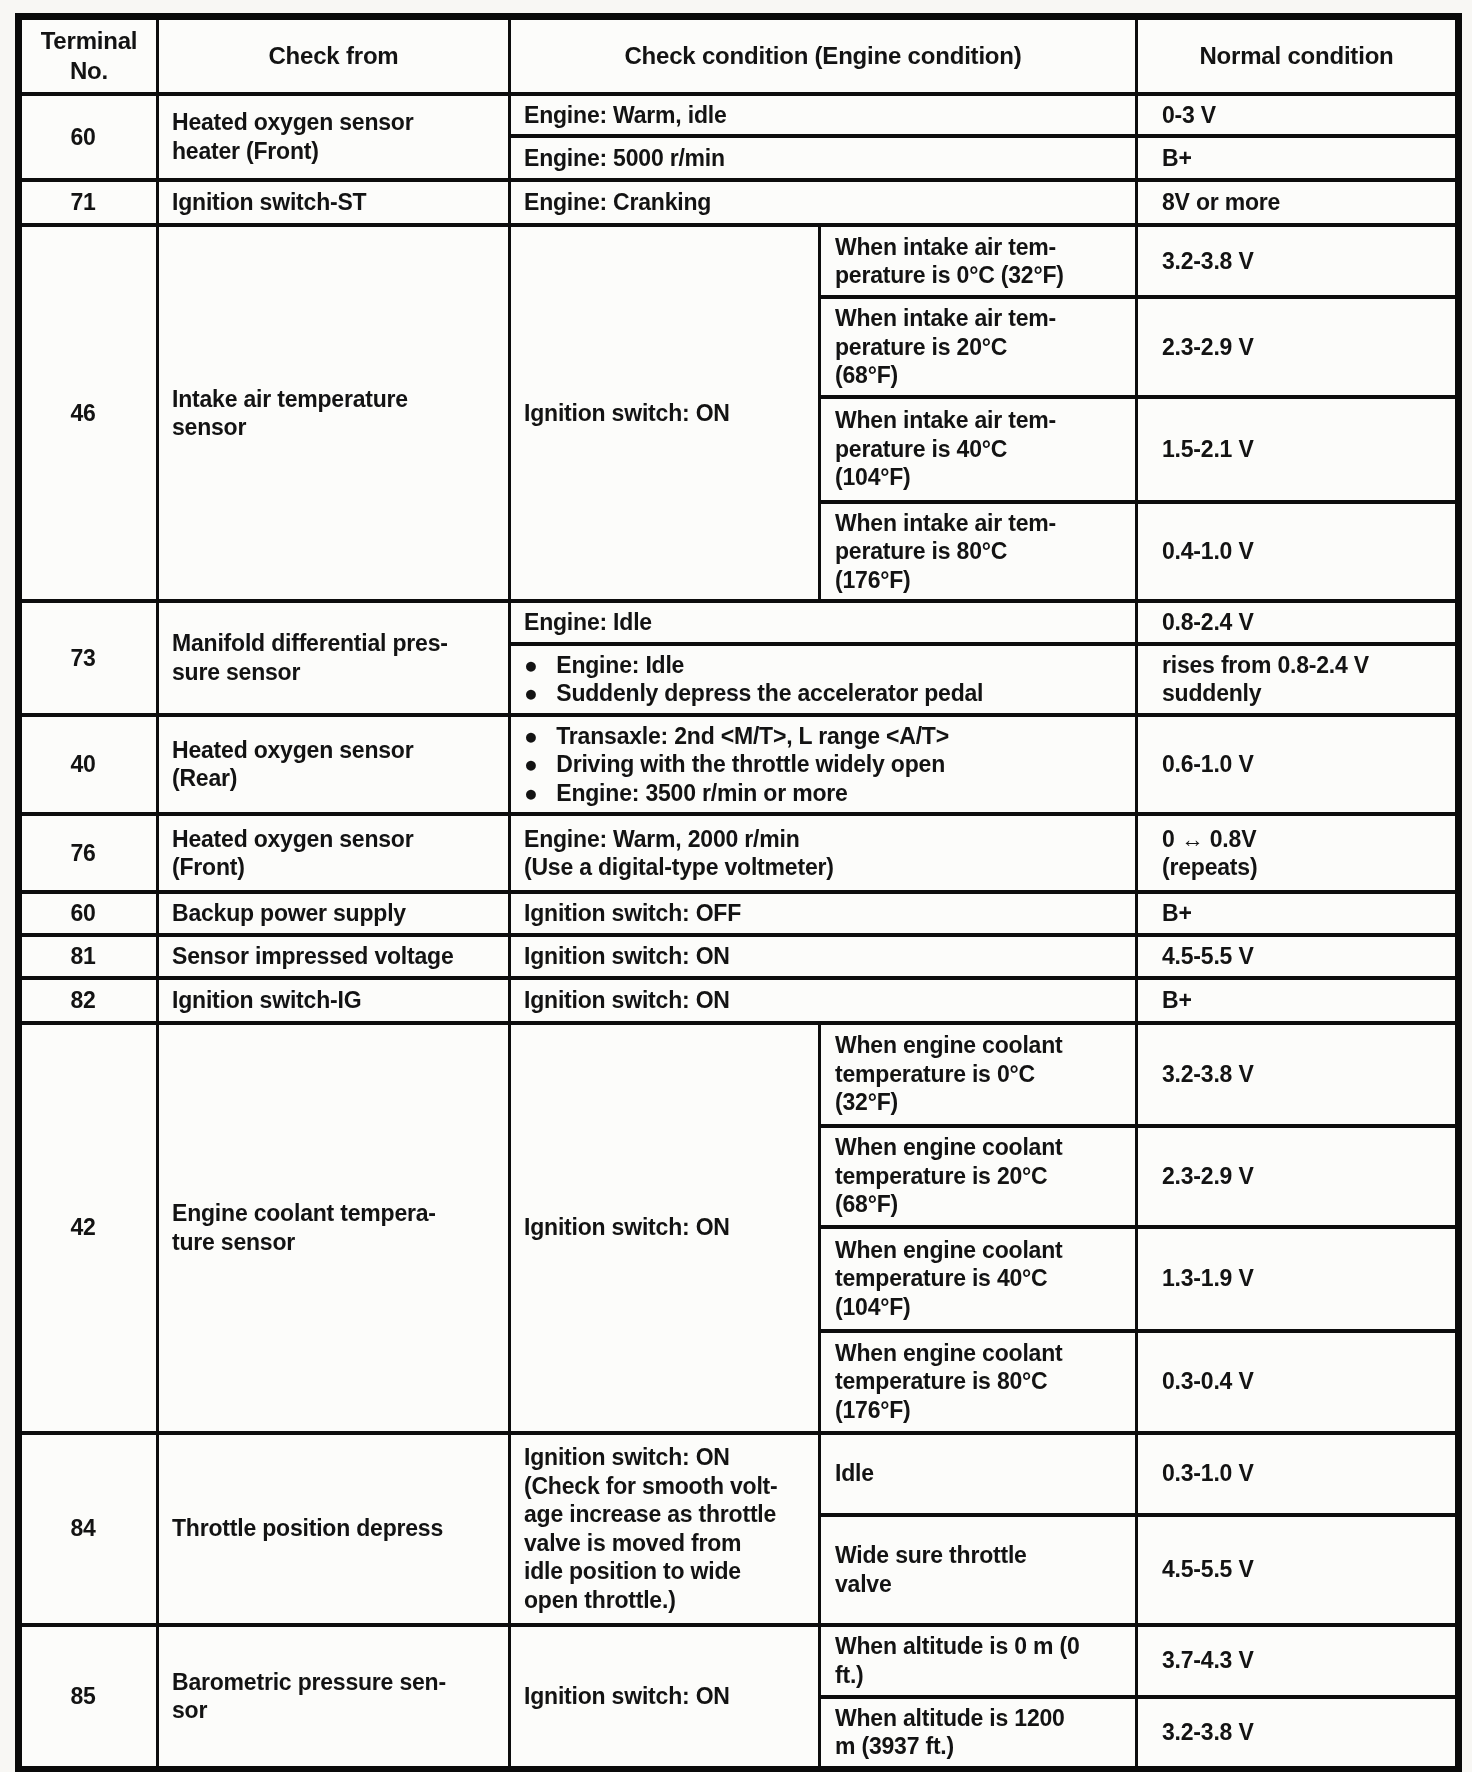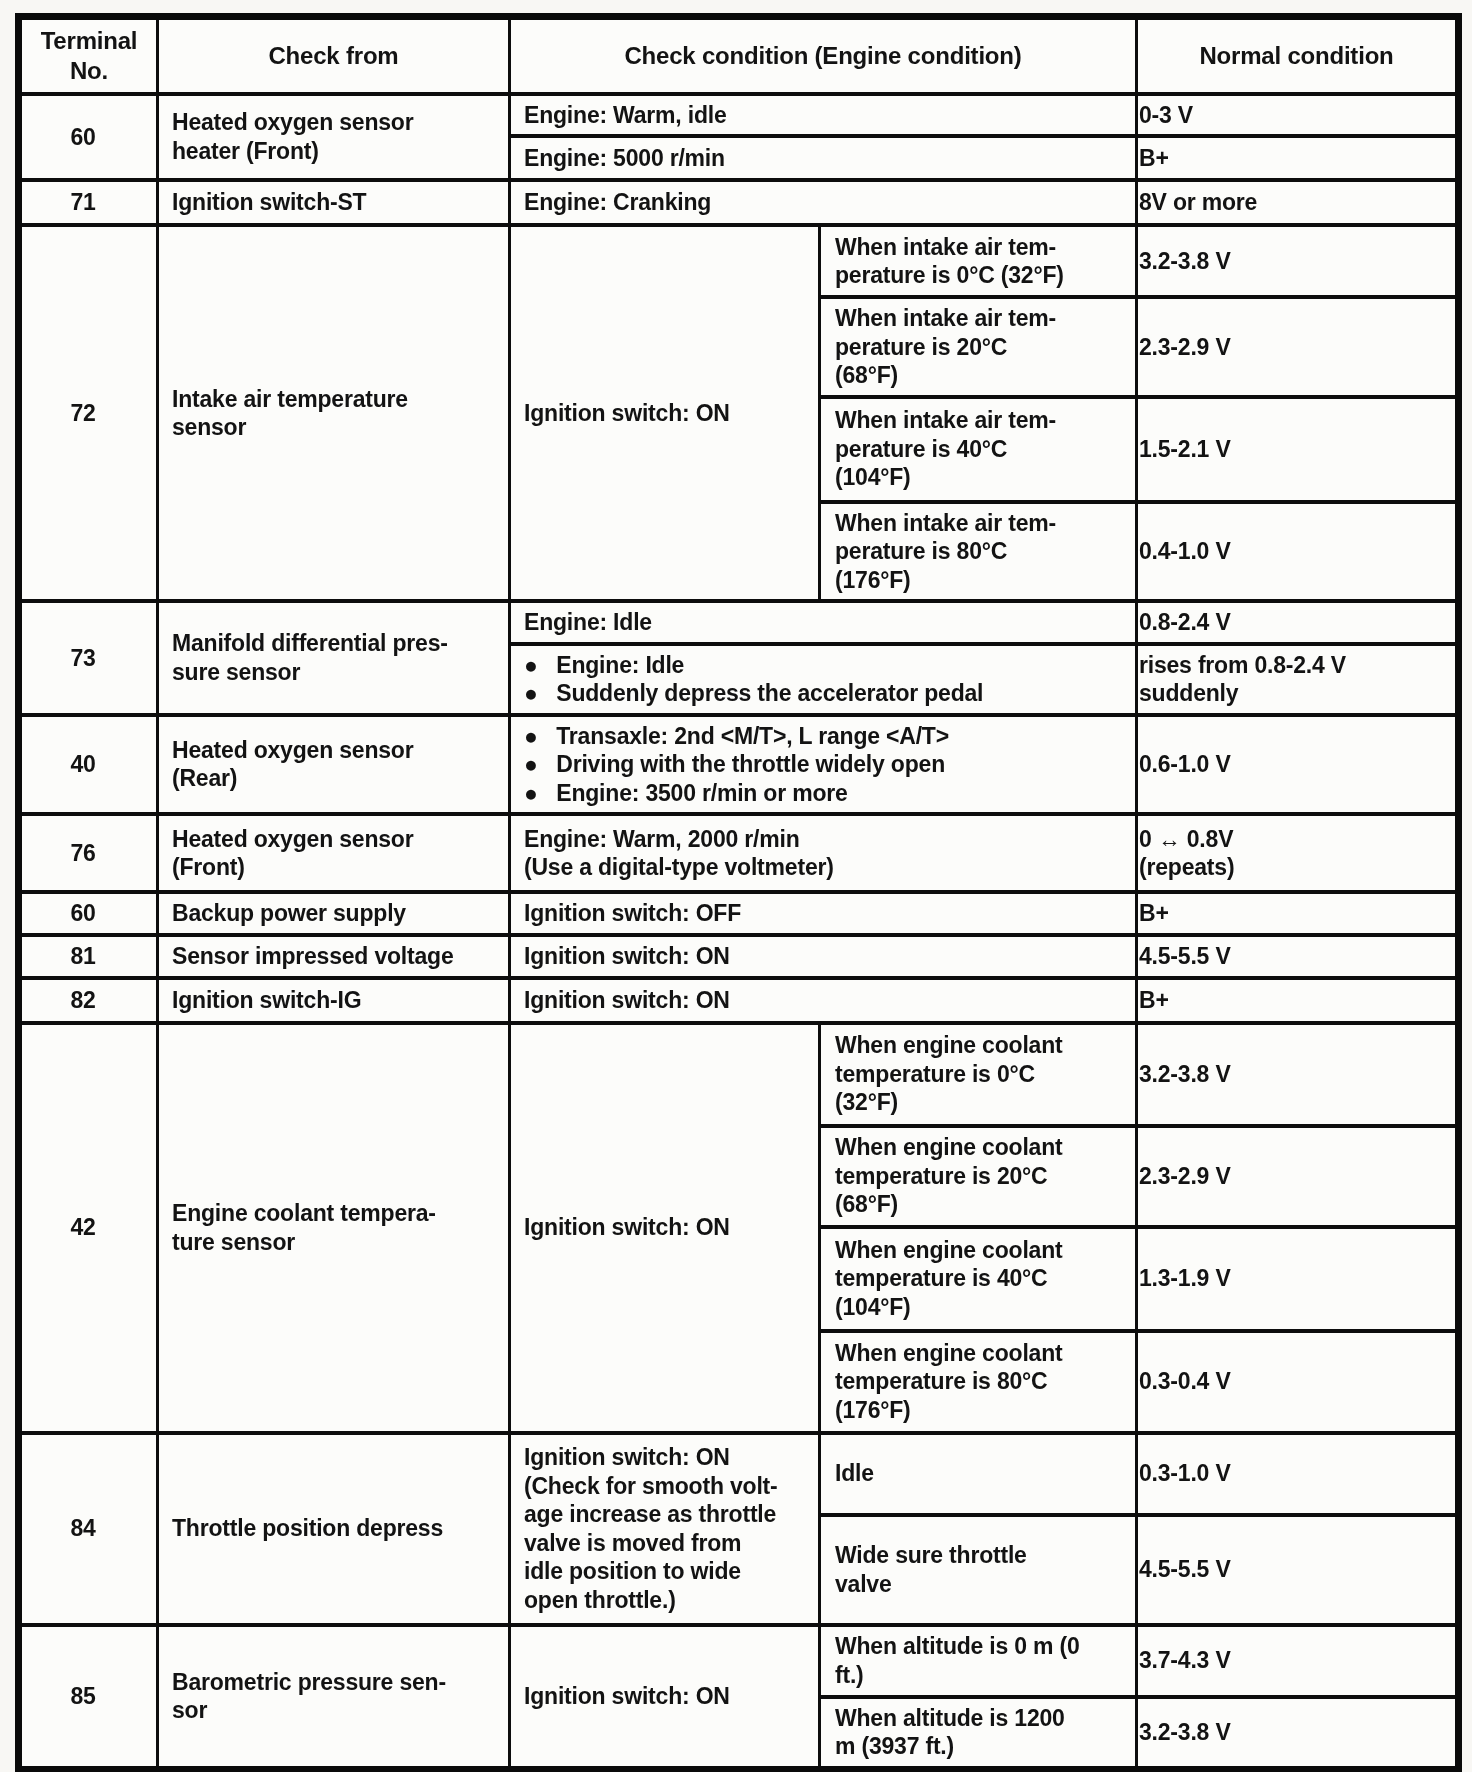--- a/index.html
+++ b/index.html
@@ -38,21 +38,21 @@
   th {
     text-align: center;
     font-size: 24px;
     padding: 6px 8px;
   }
   td.terminal {
     text-align: center;
     padding-left: 4px;
     padding-right: 16px;
   }
-  td.normal { padding-left: 1px; }
+  td.normal { padding-left: 24px; }
   td.subcond { padding-left: 14px; padding-right: 10px; }
 </style>
 </head>
 <body>
 
 <div class="sheet">
   <table class="spec-table">
     <colgroup>
       <col style="width:139px">
       <col style="width:352px">
@@ -83,21 +83,21 @@
     </tr>
 
     <tr style="height:45px">
       <td class="terminal">71</td>
       <td>Ignition switch-ST</td>
       <td colspan="2">Engine: Cranking</td>
       <td class="normal">8V or more</td>
     </tr>
 
     <tr style="height:72px">
-      <td class="terminal" rowspan="4">72</td>
+      <td class="terminal" rowspan="4">46</td>
       <td rowspan="4">Intake air temperature
 sensor</td>
       <td rowspan="4">Ignition switch: ON</td>
       <td class="subcond">When intake air tem-
 perature is 0°C (32°F)</td>
       <td class="normal">3.2-3.8 V</td>
     </tr>
     <tr style="height:95px">
       <td class="subcond">When intake air tem-
 perature is 20°C

